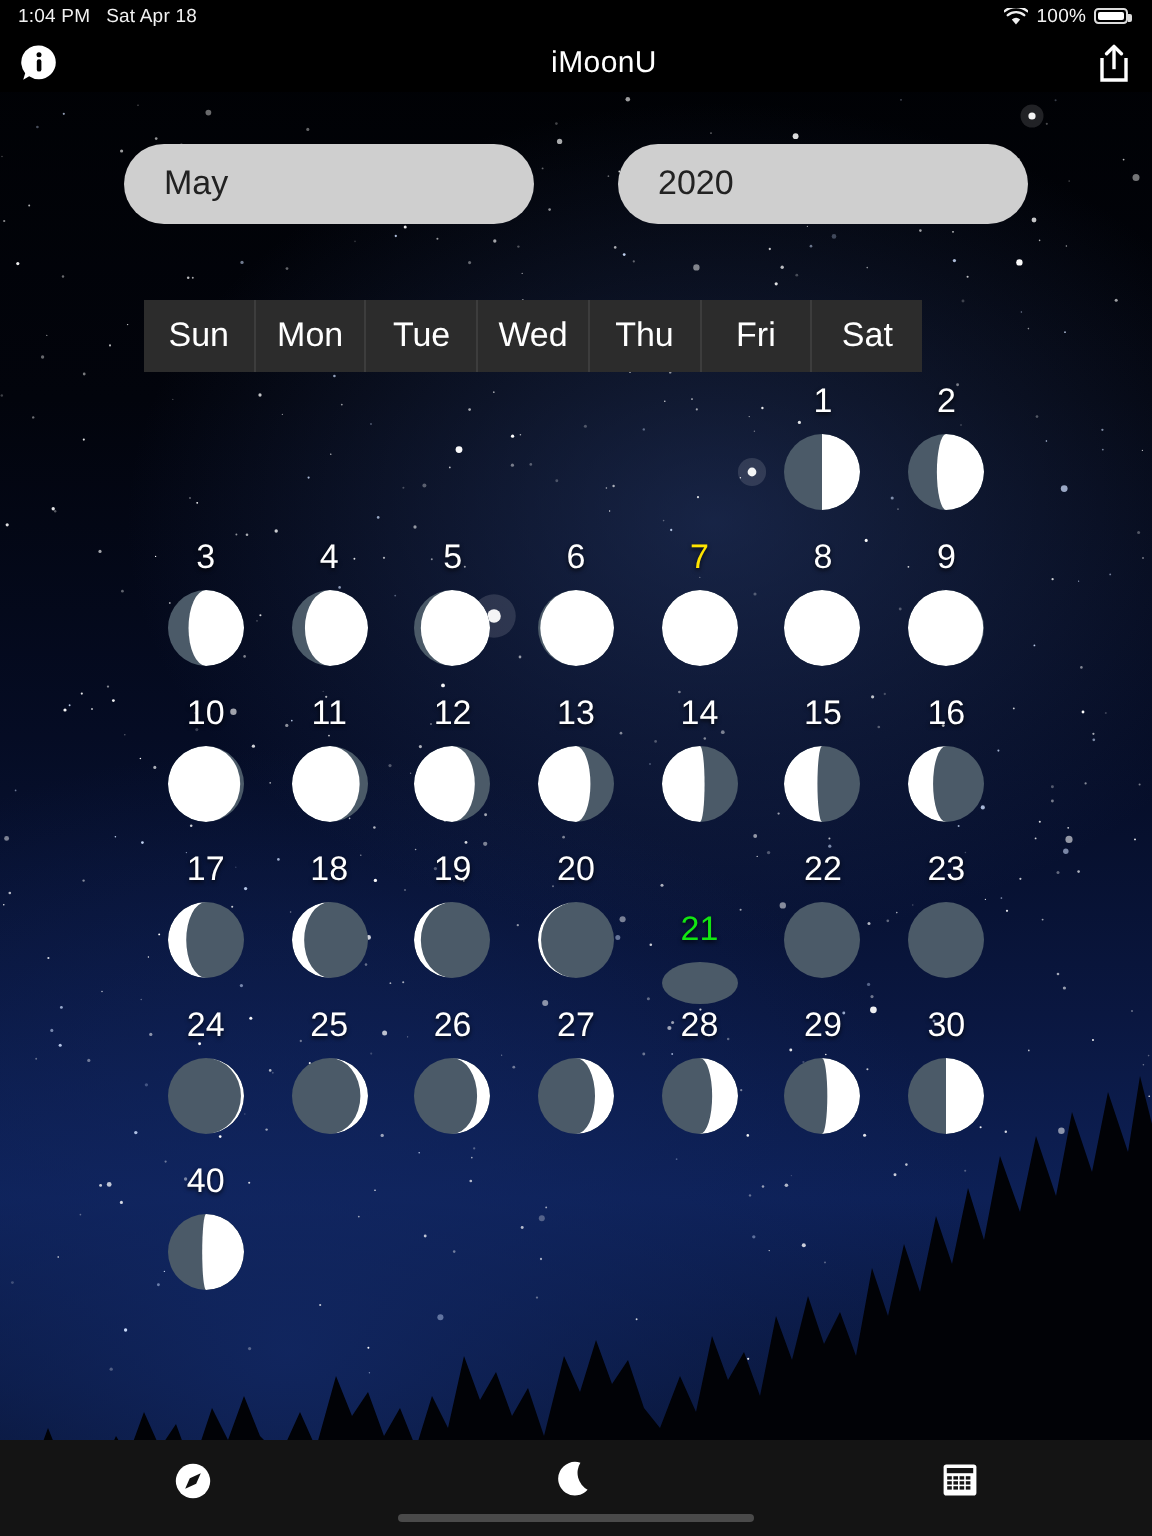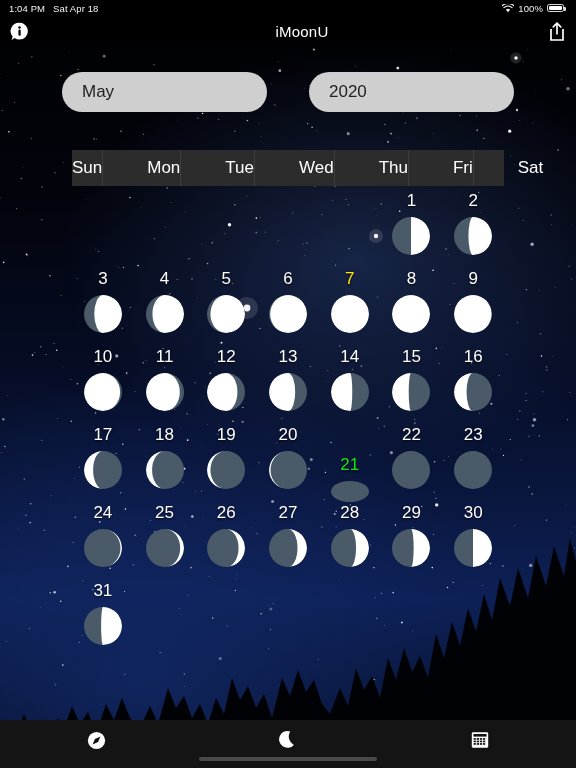--- a/index.html
+++ b/index.html
@@ -54,22 +54,22 @@
   #selectors { position:absolute; left:0; top:72px; width:576px; z-index:15; display:flex; justify-content:center; gap:42px; }
   .sel-field {
     width:205px; height:40px; background:#cfcfcf; border-radius:20px;
     display:flex; align-items:center; padding-left:20px;
     font-size:17px; color:#222; cursor:pointer; border:none; font-family:"Liberation Sans", sans-serif;
     text-align:left;
   }
 
   
   #dayheader {
-    position:absolute; left:72px; top:150px; width:432px; height:36px; z-index:15;
-    background:#2c2c2c; display:flex;gap:44px;
+    position:absolute; left:72px; top:150px; width:389px; height:36px; z-index:15;
+    background:#2c2c2c; display:flex;
   }
   .dh-cell {
     flex:1; display:flex; align-items:center; justify-content:center;
     font-size:17px; color:#fff; border-right:1px solid #3d3d3d;
   }
   .dh-cell:last-child { border-right:none; }
 
   
   #grid { position:absolute; left:72px; top:190px; width:432px; z-index:15; }
   .week { display:flex; height:78px; }
@@ -929,21 +929,21 @@
         <div class="daynum">30</div>
         <div class="moon">
           <svg width="38" height="38" viewBox="0 0 38 38" style="position: absolute; left: 0px; top: 0px;">
             <path d="M 19 0 A 19 19 0 0 1 19 38 A 0 19 0 0 0 19 0 Z" fill="#ffffff"></path>
           </svg>
         </div>
       </div>
     </div>
     <div class="week">
       <div class="cell">
-        <div class="daynum">31</div>
+        <div class="daynum">40</div>
         <div class="moon">
           <svg width="38" height="38" viewBox="0 0 38 38" style="position: absolute; left: 0px; top: 0px;">
             <path d="M 19 0 A 19 19 0 0 1 19 38 A 1.9000000000000017 19 0 0 1 19 0 Z" fill="#ffffff"></path>
           </svg>
         </div>
       </div>
       <div class="cell empty"></div>
       <div class="cell empty"></div>
       <div class="cell empty"></div>
       <div class="cell empty"></div>

